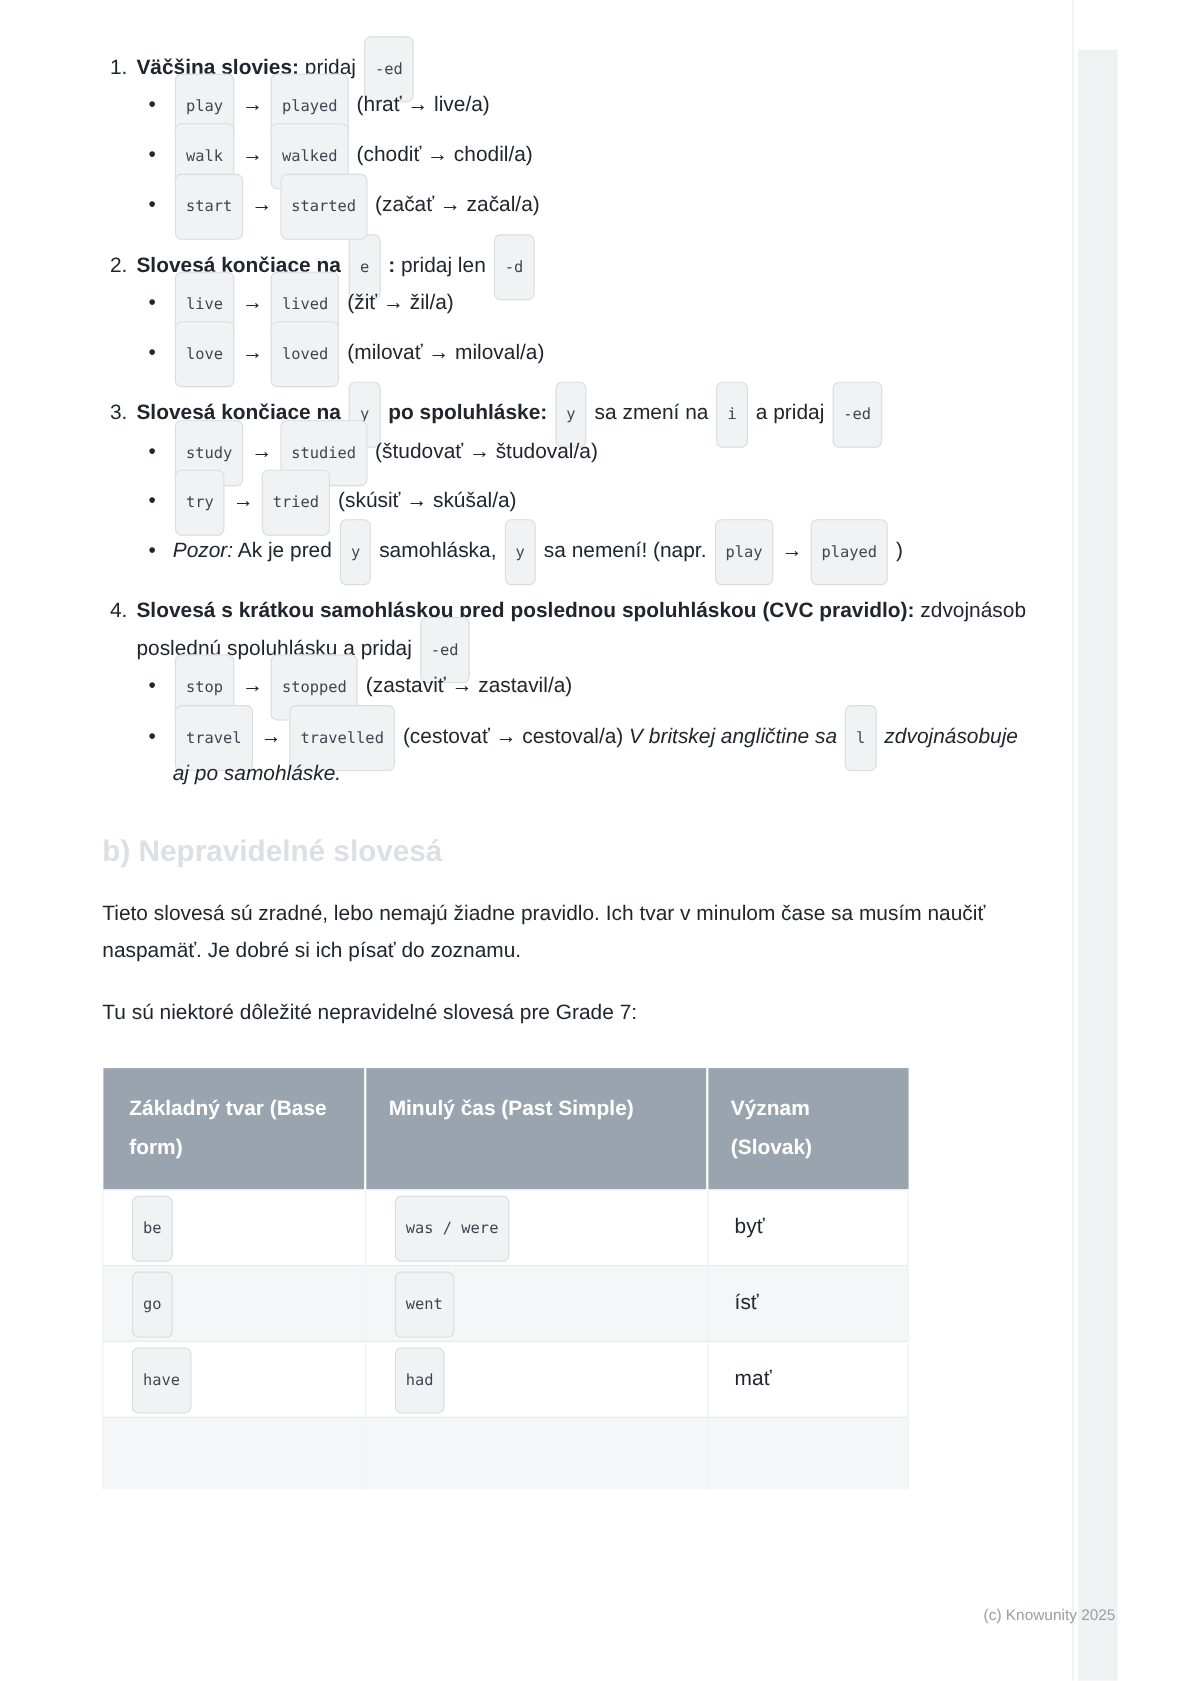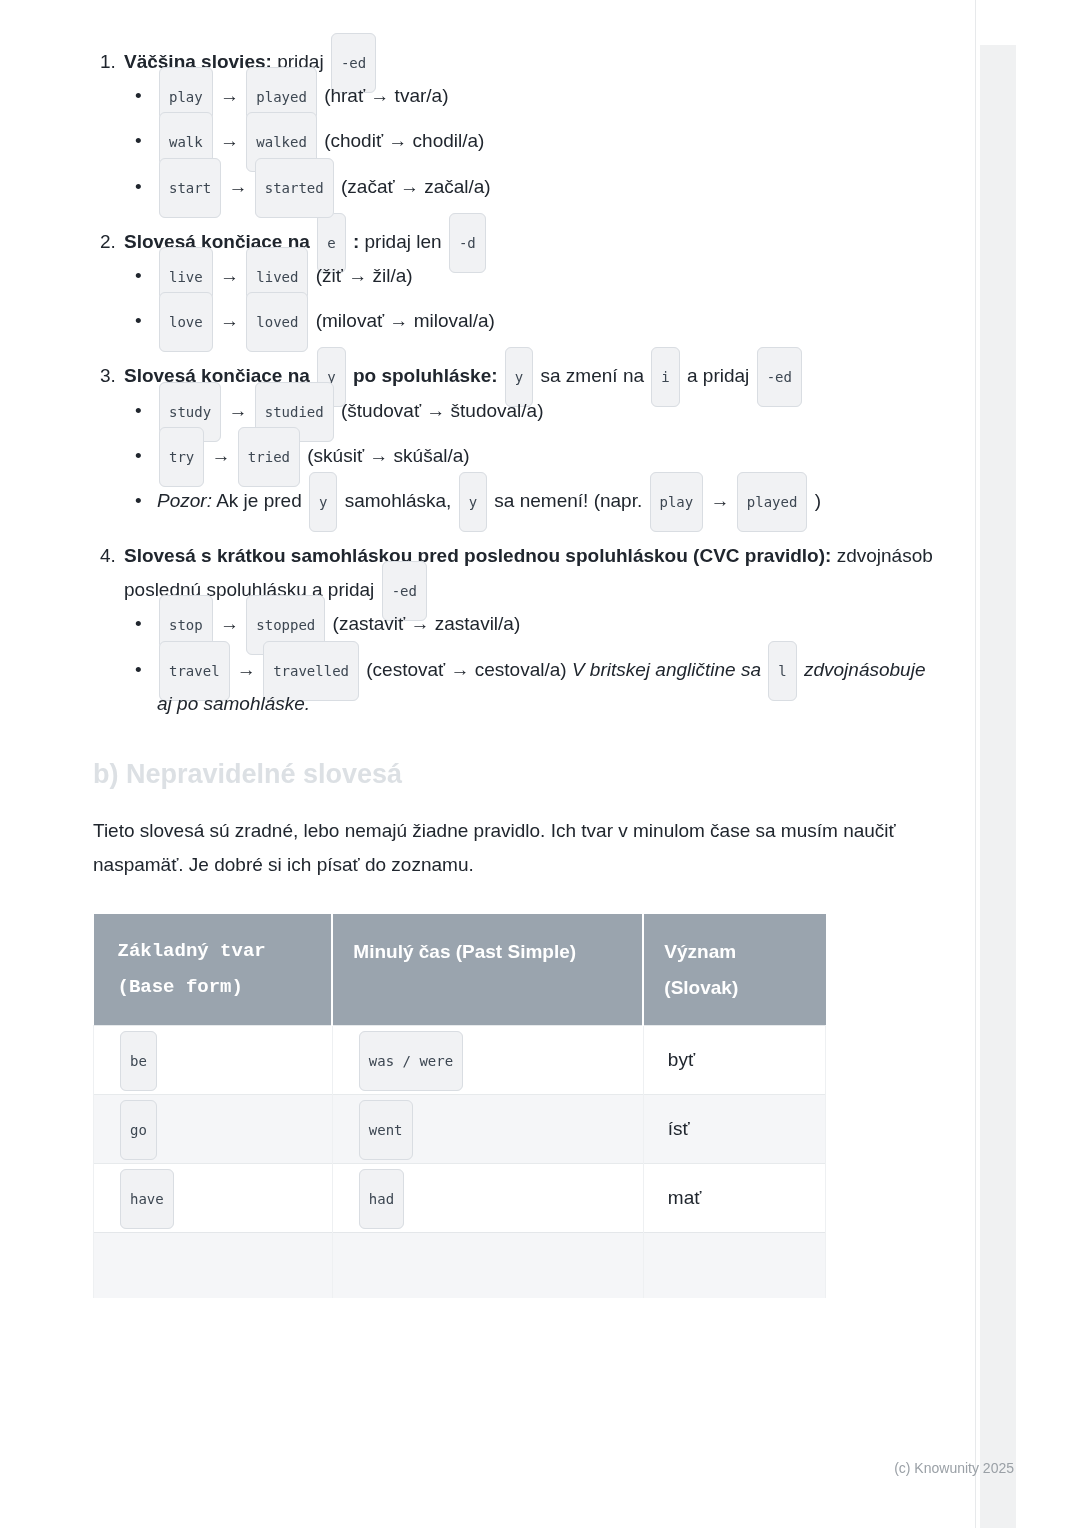--- a/index.html
+++ b/index.html
@@ -55,21 +55,21 @@
   .para { margin-top:24px; line-height:1.8; width:840px; }
   .para2 { margin-top:22px; }
 
   
   .verbs-table {
     border-collapse:collapse;
     table-layout:fixed;
     width:733px;
     margin-top:32px;
   }
-  .col1 { width:215px;font-family:Liberation Mono, monospace; }
+  .col1 { width:215px; }
   .col2 { width:280px; }
   .col3 { width:164px; }
   thead th {
     background:#9aa4ae;
     color:#ffffff;
     font-size:19px;
     font-weight:700;
     text-align:left;
     vertical-align:top;
     padding:20px 24px;
@@ -106,21 +106,21 @@
 <div class="page">
   <div class="content">
 
     <ol class="rules">
       <li class="rule">
         <div class="rule-head">
           <span class="rule-num">1.</span>
           <div class="rule-text"><span class="b">Väčšina slovies:</span><span> pridaj </span><span class="code">-ed</span></div>
         </div>
         <ul class="bullets">
-          <li class="bullet"><span class="code">play</span><span> → </span><span class="code">played</span><span> (hrať → tvar/a)</span></li>
+          <li class="bullet"><span class="code">play</span><span> → </span><span class="code">played</span><span> (hrať → live/a)</span></li>
           <li class="bullet"><span class="code">walk</span><span> → </span><span class="code">walked</span><span> (chodiť → chodil/a)</span></li>
           <li class="bullet"><span class="code">start</span><span> → </span><span class="code">started</span><span> (začať → začal/a)</span></li>
         </ul>
       </li>
 
       <li class="rule">
         <div class="rule-head">
           <span class="rule-num">2.</span>
           <div class="rule-text"><span class="b">Slovesá končiace na</span><span> </span><span class="code">e</span><span> </span><span class="b">:</span><span> pridaj len </span><span class="code">-d</span></div>
         </div>
@@ -150,20 +150,21 @@
         <ul class="bullets">
           <li class="bullet"><span class="code">stop</span><span> → </span><span class="code">stopped</span><span> (zastaviť → zastavil/a)</span></li>
           <li class="bullet"><span class="code">travel</span><span> → </span><span class="code">travelled</span><span> (cestovať → cestoval/a) </span><span class="i">V britskej angličtine sa</span><span> </span><span class="code">l</span><span> </span><span class="i">zdvojnásobuje aj po samohláske.</span></li>
         </ul>
       </li>
     </ol>
 
     <h2 class="section-heading">b) Nepravidelné slovesá</h2>
 
     <p class="para">Tieto slovesá sú zradné, lebo nemajú žiadne pravidlo. Ich tvar v minulom čase sa musím naučiť naspamäť. Je dobré si ich písať do zoznamu.</p>
+    <p class="para para2">Tu sú niektoré dôležité nepravidelné slovesá pre Grade 7:</p>
 
     <table class="verbs-table">
       <thead>
         <tr>
           <th class="col1">Základný tvar (Base form)</th>
           <th class="col2">Minulý čas (Past Simple)</th>
           <th class="col3">Význam (Slovak)</th>
         </tr>
       </thead>
       <tbody>

